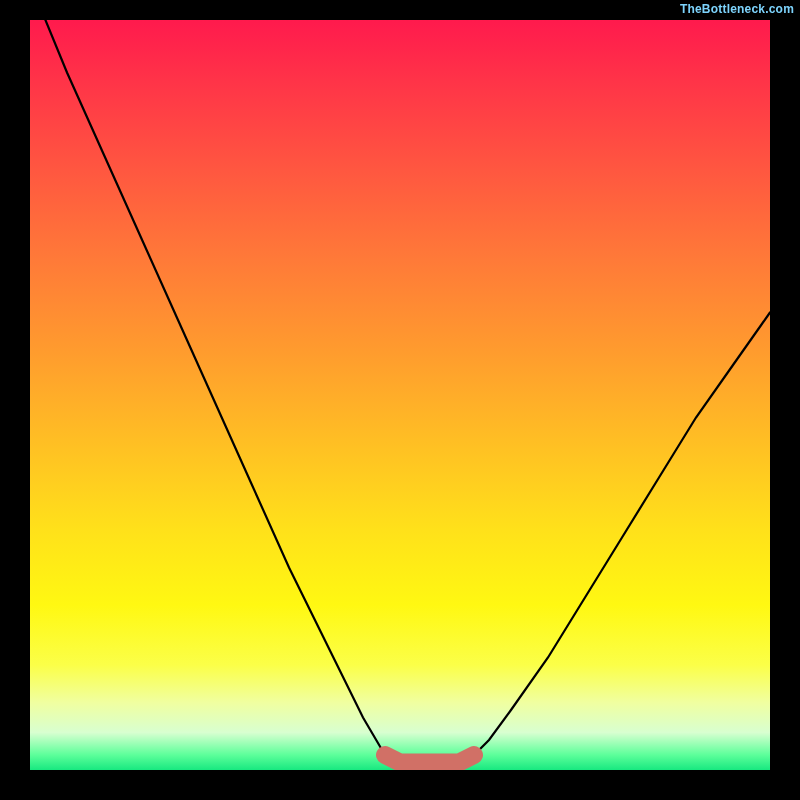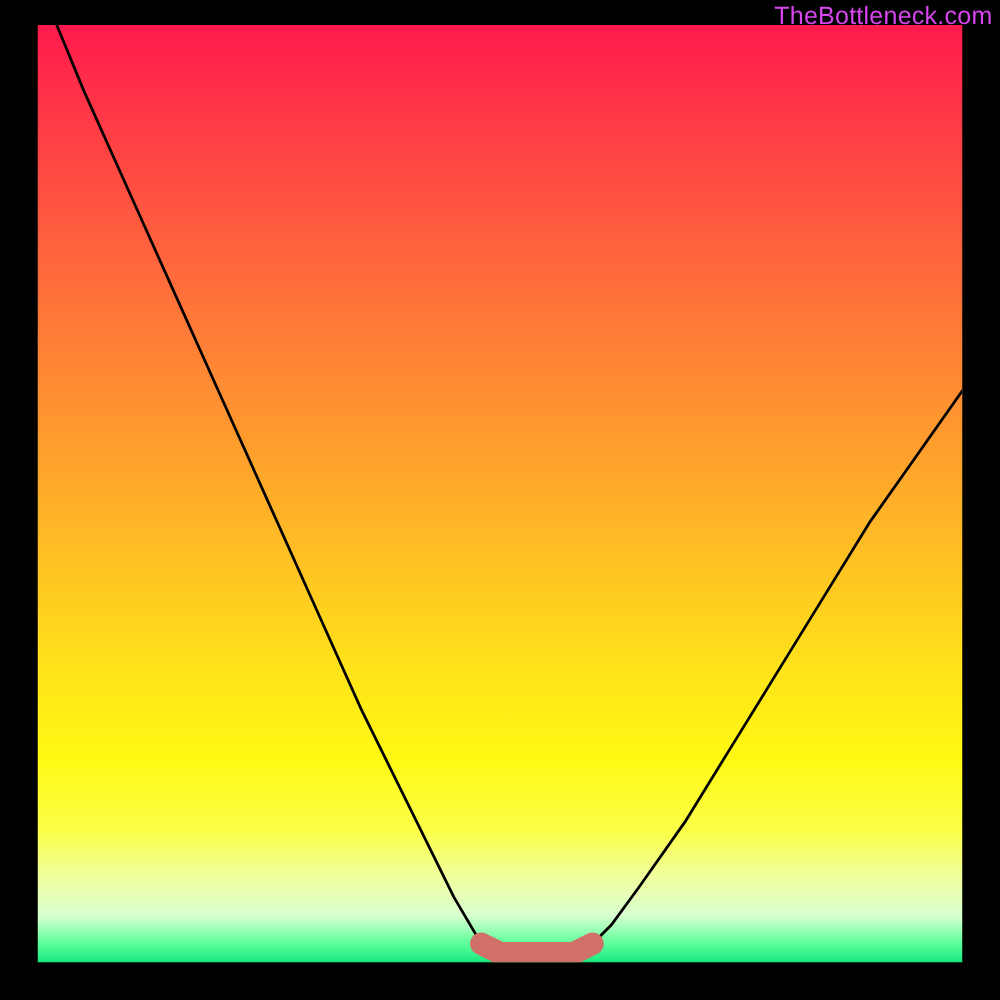--- a/index.html
+++ b/index.html
@@ -49,23 +49,23 @@
   .curve-svg {
     position: absolute;
     inset: 0;
     width: 100%;
     height: 100%;
   }
   .watermark {
     position: absolute;
     top: 2px;
     right: 6px;
-    color: #d946ef;
-    font-size: 20px;
-    font-weight: 400;
+    color: #7dd3fc;
+    font-size: 12px;
+    font-weight: 700;
     letter-spacing: 0.2px;
     user-select: none;
   }
 </style>
 </head>
 <body>
 
 <div class="frame">
 
   <div class="plot">

